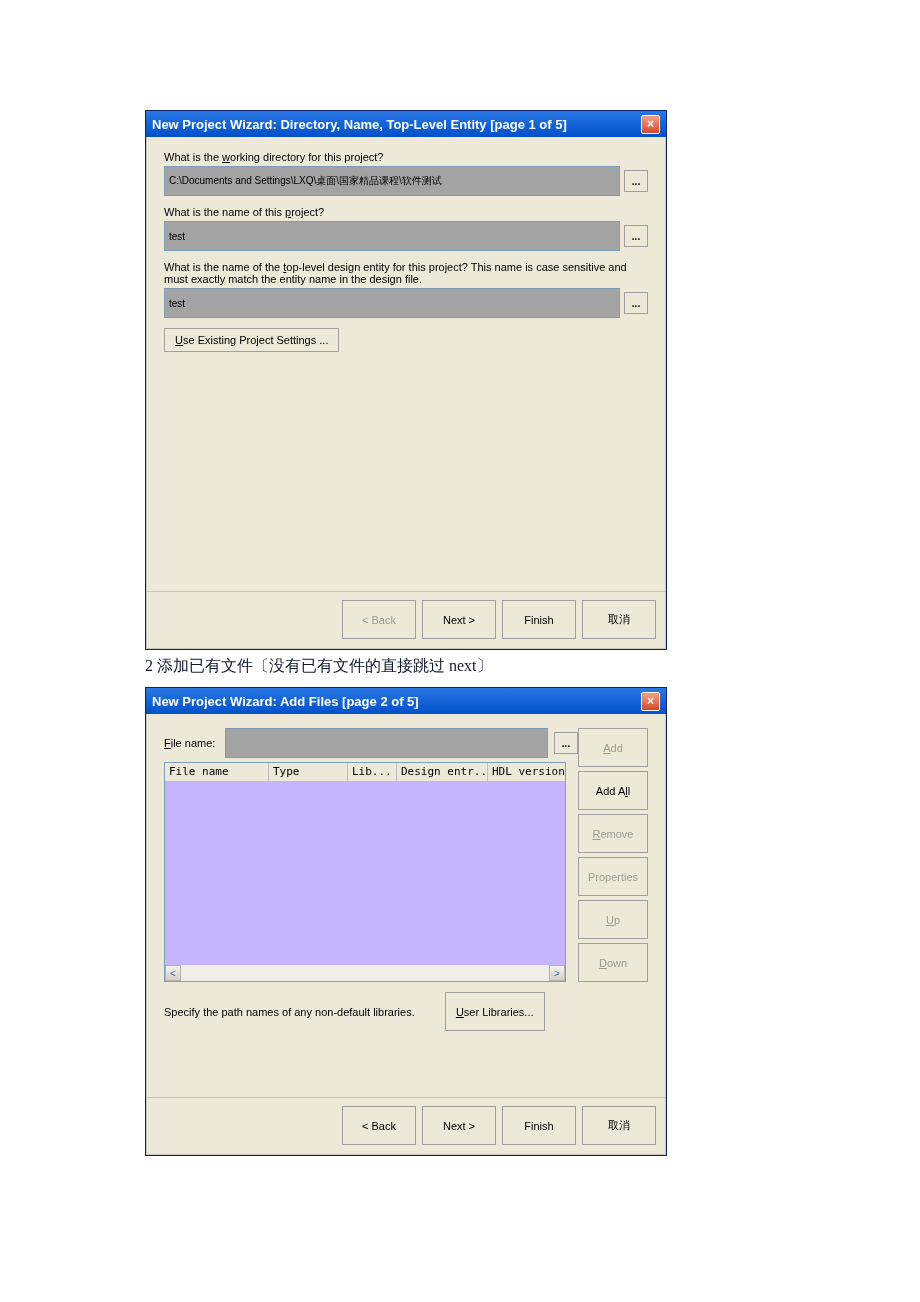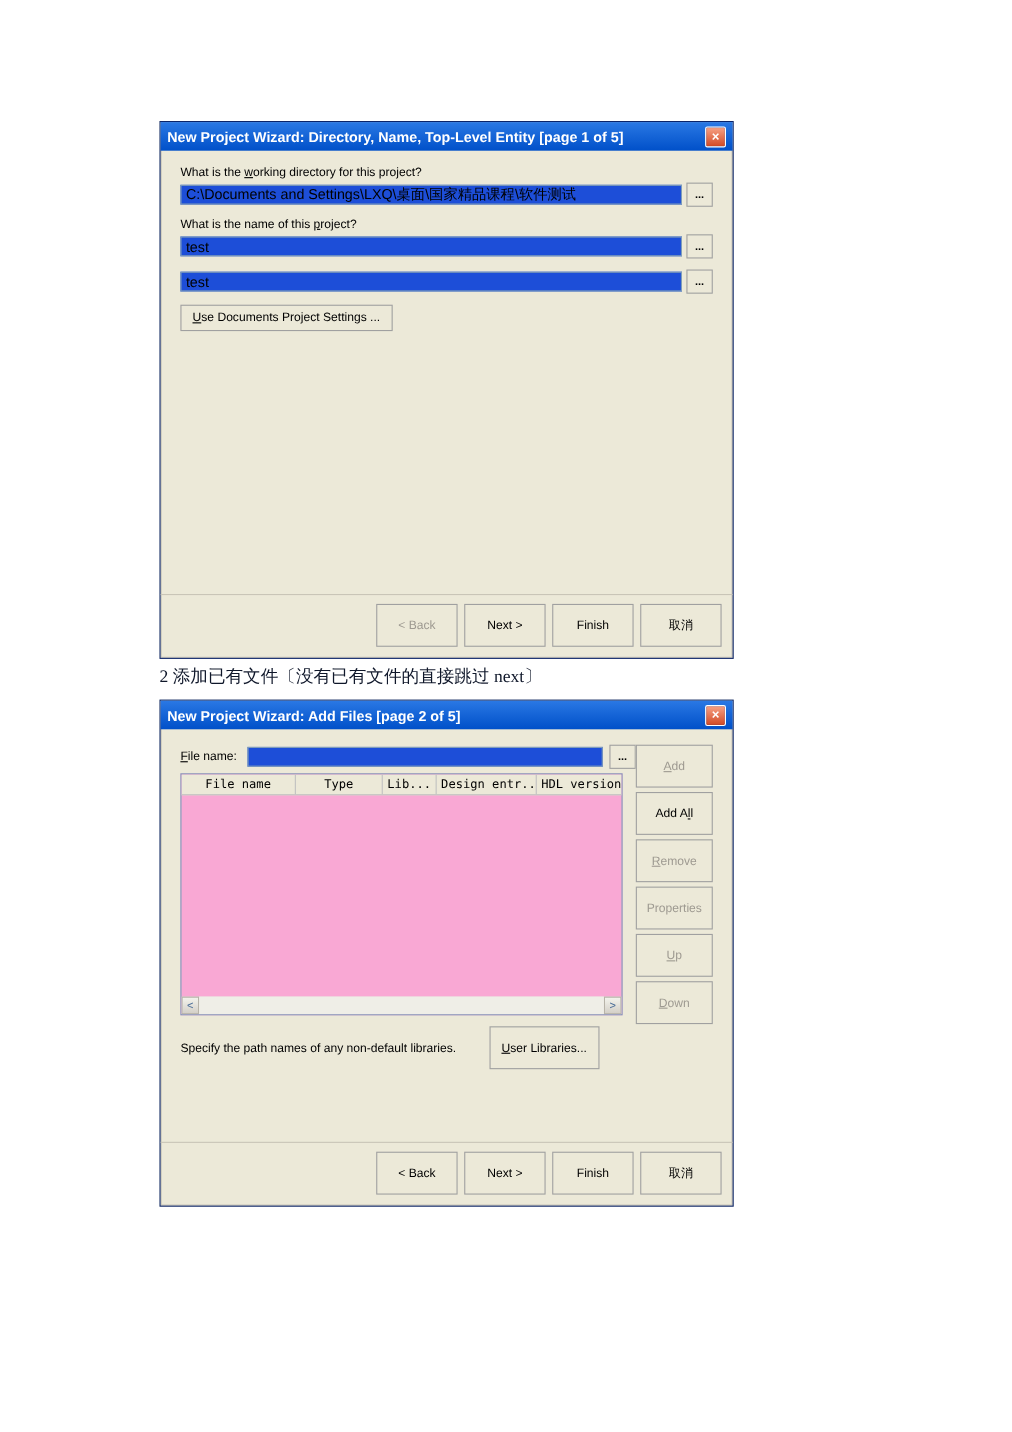--- a/index.html
+++ b/index.html
@@ -63,25 +63,25 @@
   }
   .row {
     display: flex;
     align-items: center;
     gap: 4px;
     margin-bottom: 10px;
   }
   .text-input {
     flex: 1;
     border: 1px solid #7f9db9;
-    background: #1d4ed8;
-    height: 18px;
+    background: #a3a3a3;
+    height: 30px;
     padding: 2px 4px;
     font-family: Tahoma, sans-serif;
-    font-size: 13px;
+    font-size: 10px;
     box-sizing: border-box;
   }
   .browse-btn {
     width: 22px;
     height: 20px;
     border: 1px solid #a0a0a0;
     background: #ece9d8;
     font-weight: bold;
     font-size: 10px;
     display: flex;
@@ -147,26 +147,25 @@
     align-items: center;
     gap: 6px;
     margin-bottom: 4px;
   }
   .file-label {
     width: 55px;
     font-size: 11px;
   }
   .table {
     border: 1px solid #7f9db9;
-    background: #f9a8d4;
+    background: #c4b5fd;
     height: 218px;
     width: 400px;
     position: relative;
     overflow: hidden;
-    text-align: center;
   }
   .table-header {
     display: flex;
     height: 18px;
     background: #ece9d8;
     border-bottom: 1px solid #c0c0c0;
     font-size: 11px;
   }
   .th {
     border-right: 1px solid #c0c0c0;
@@ -249,29 +248,32 @@
       </div>
 
       <div class="label">
         <span>What is the name of this </span><span class="underline">p</span><span>roject?</span>
       </div>
       <div class="row">
         <input class="text-input" value="test" style="">
         <span class="browse-btn">...</span>
       </div>
 
+      <div class="label">
+        <span>What is the name of the </span><span class="underline">t</span><span>op-level design entity for this project? This name is case sensitive and must exactly match the entity name in the design file.</span>
+      </div>
       <div class="row">
         <input class="text-input" value="test" style="">
         <span class="browse-btn">...</span>
       </div>
 
       <div style="margin-top:6px;">
         <span class="wide-btn">
           <span class="underline">U</span>
-            <span>se Documents Project Settings ...</span>
+            <span>se Existing Project Settings ...</span>
         </span>
       </div>
 
       <div class="spacer-1"></div>
     </div>
     <div class="hr"></div>
     <div class="btn-row">
       <span class="btn disabled">&lt; Back</span>
       <span class="btn">Next &gt;</span>
       <span class="btn">Finish</span>

